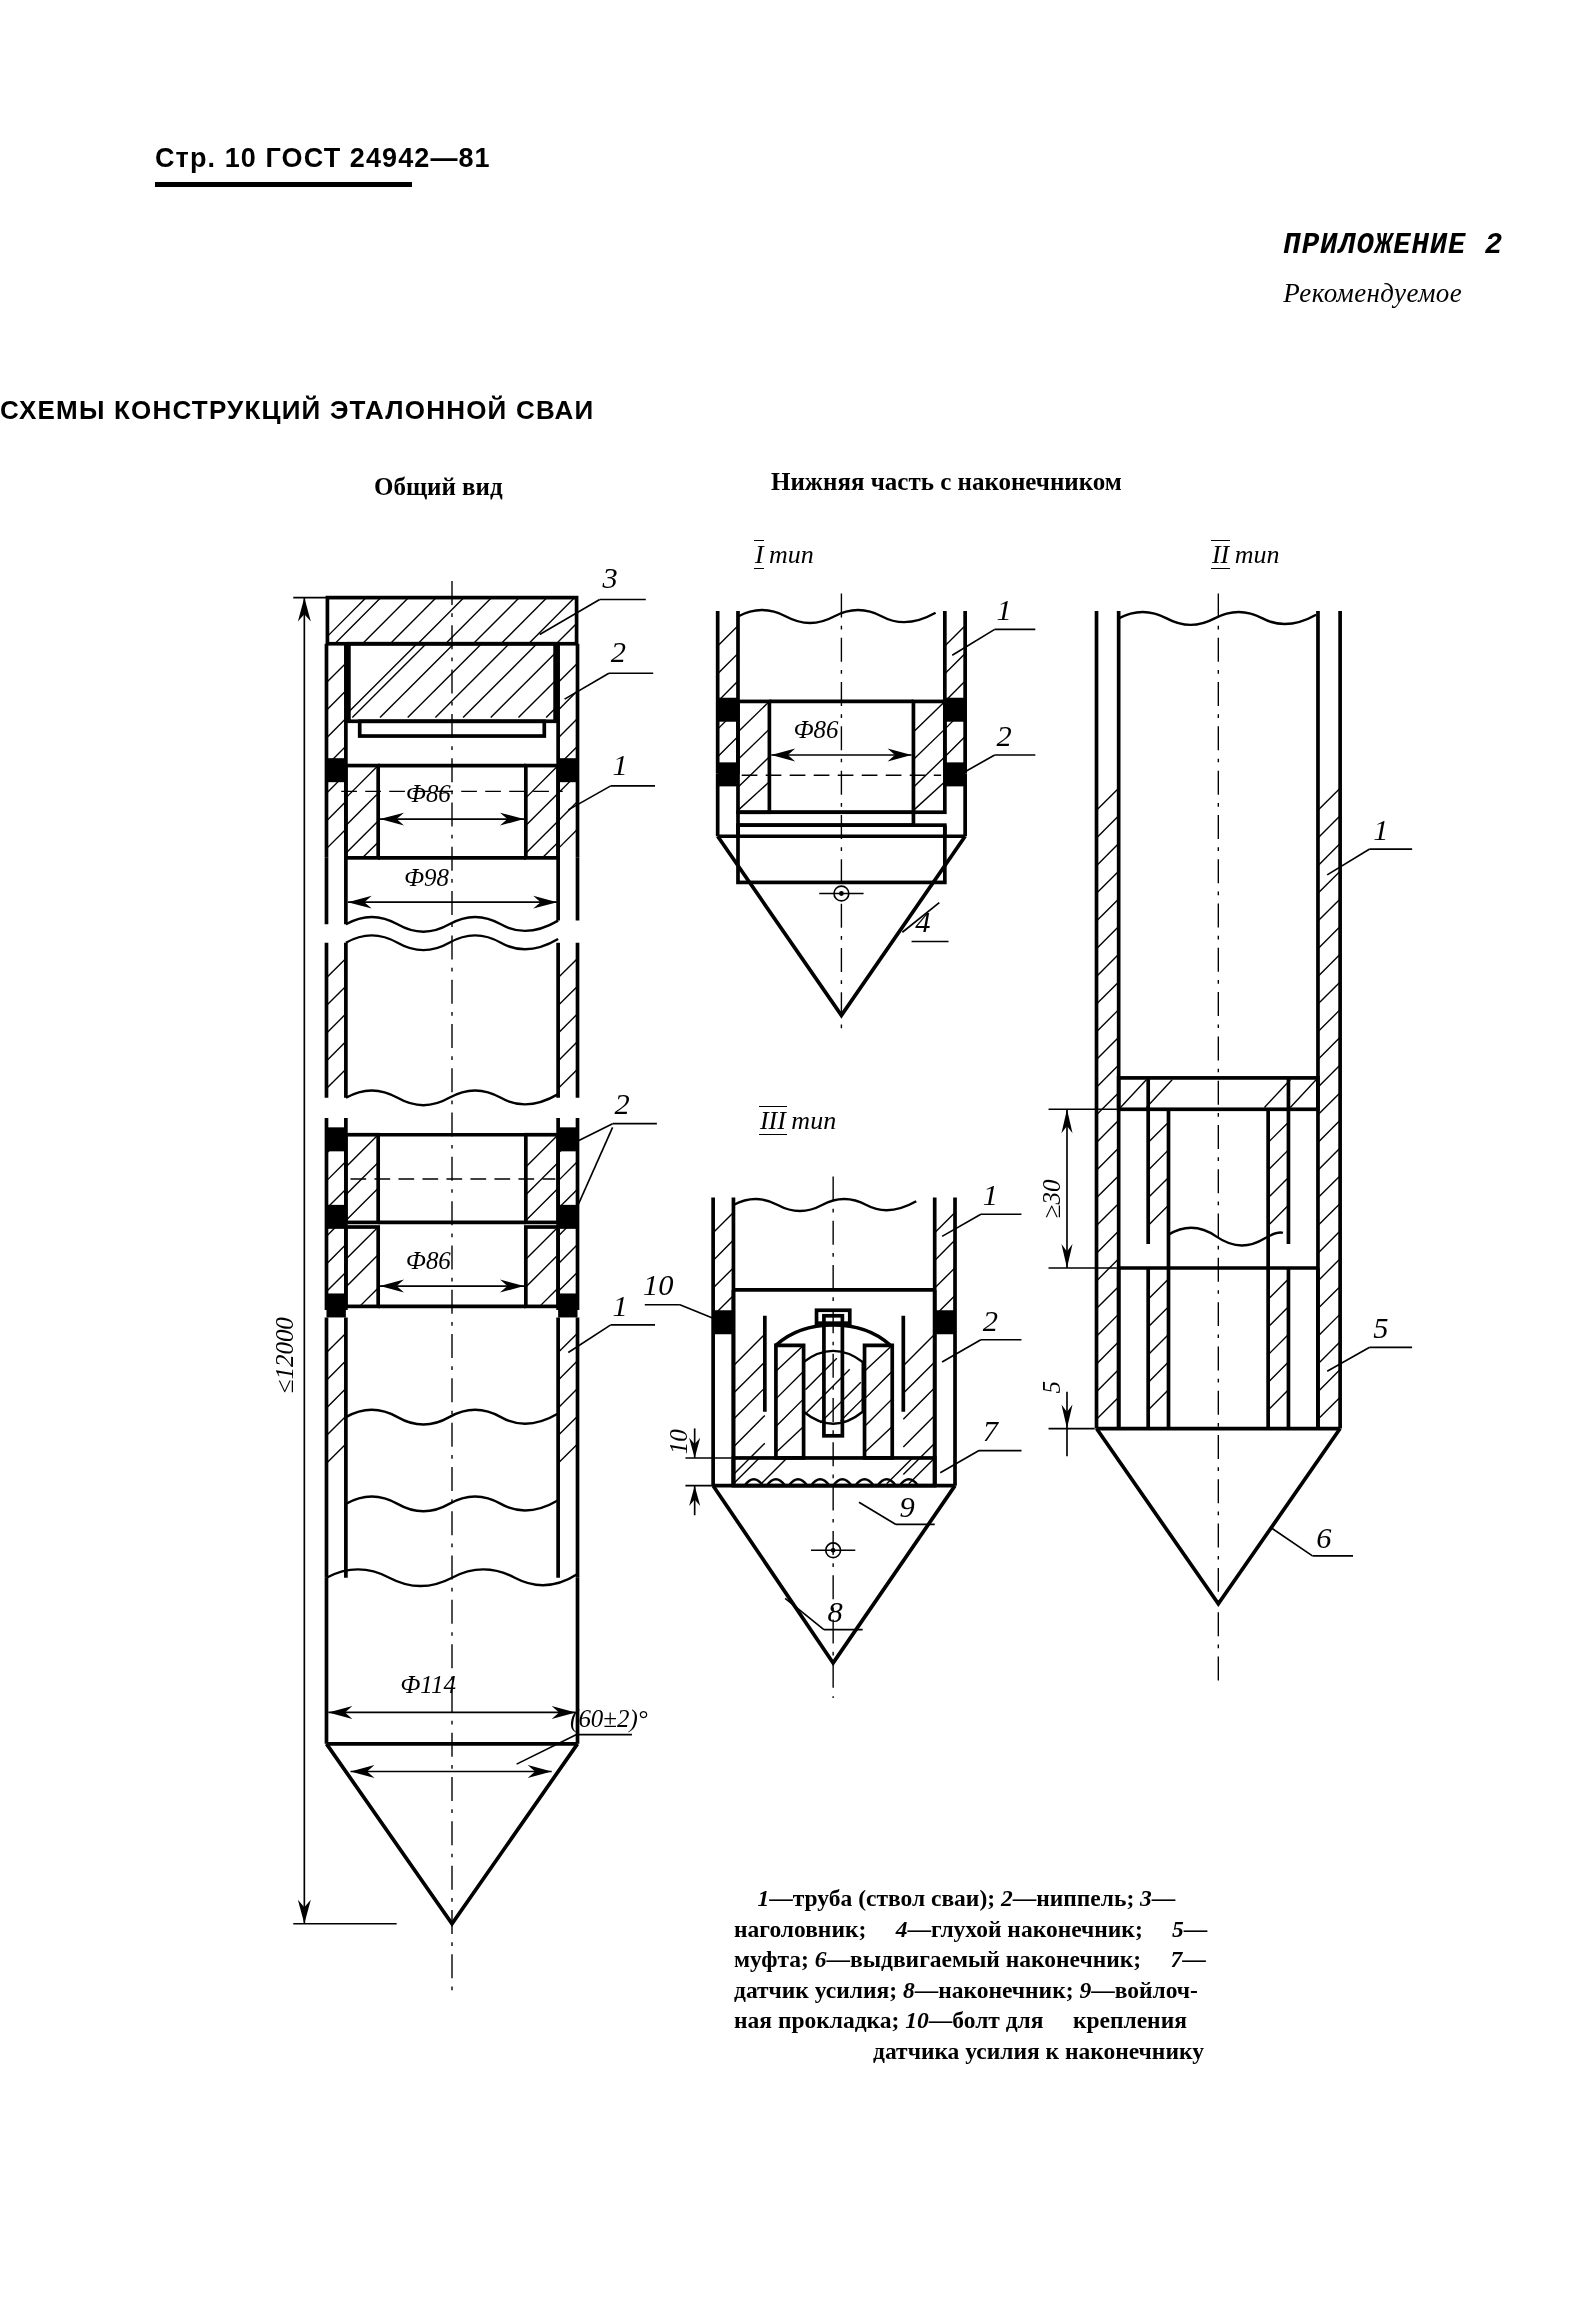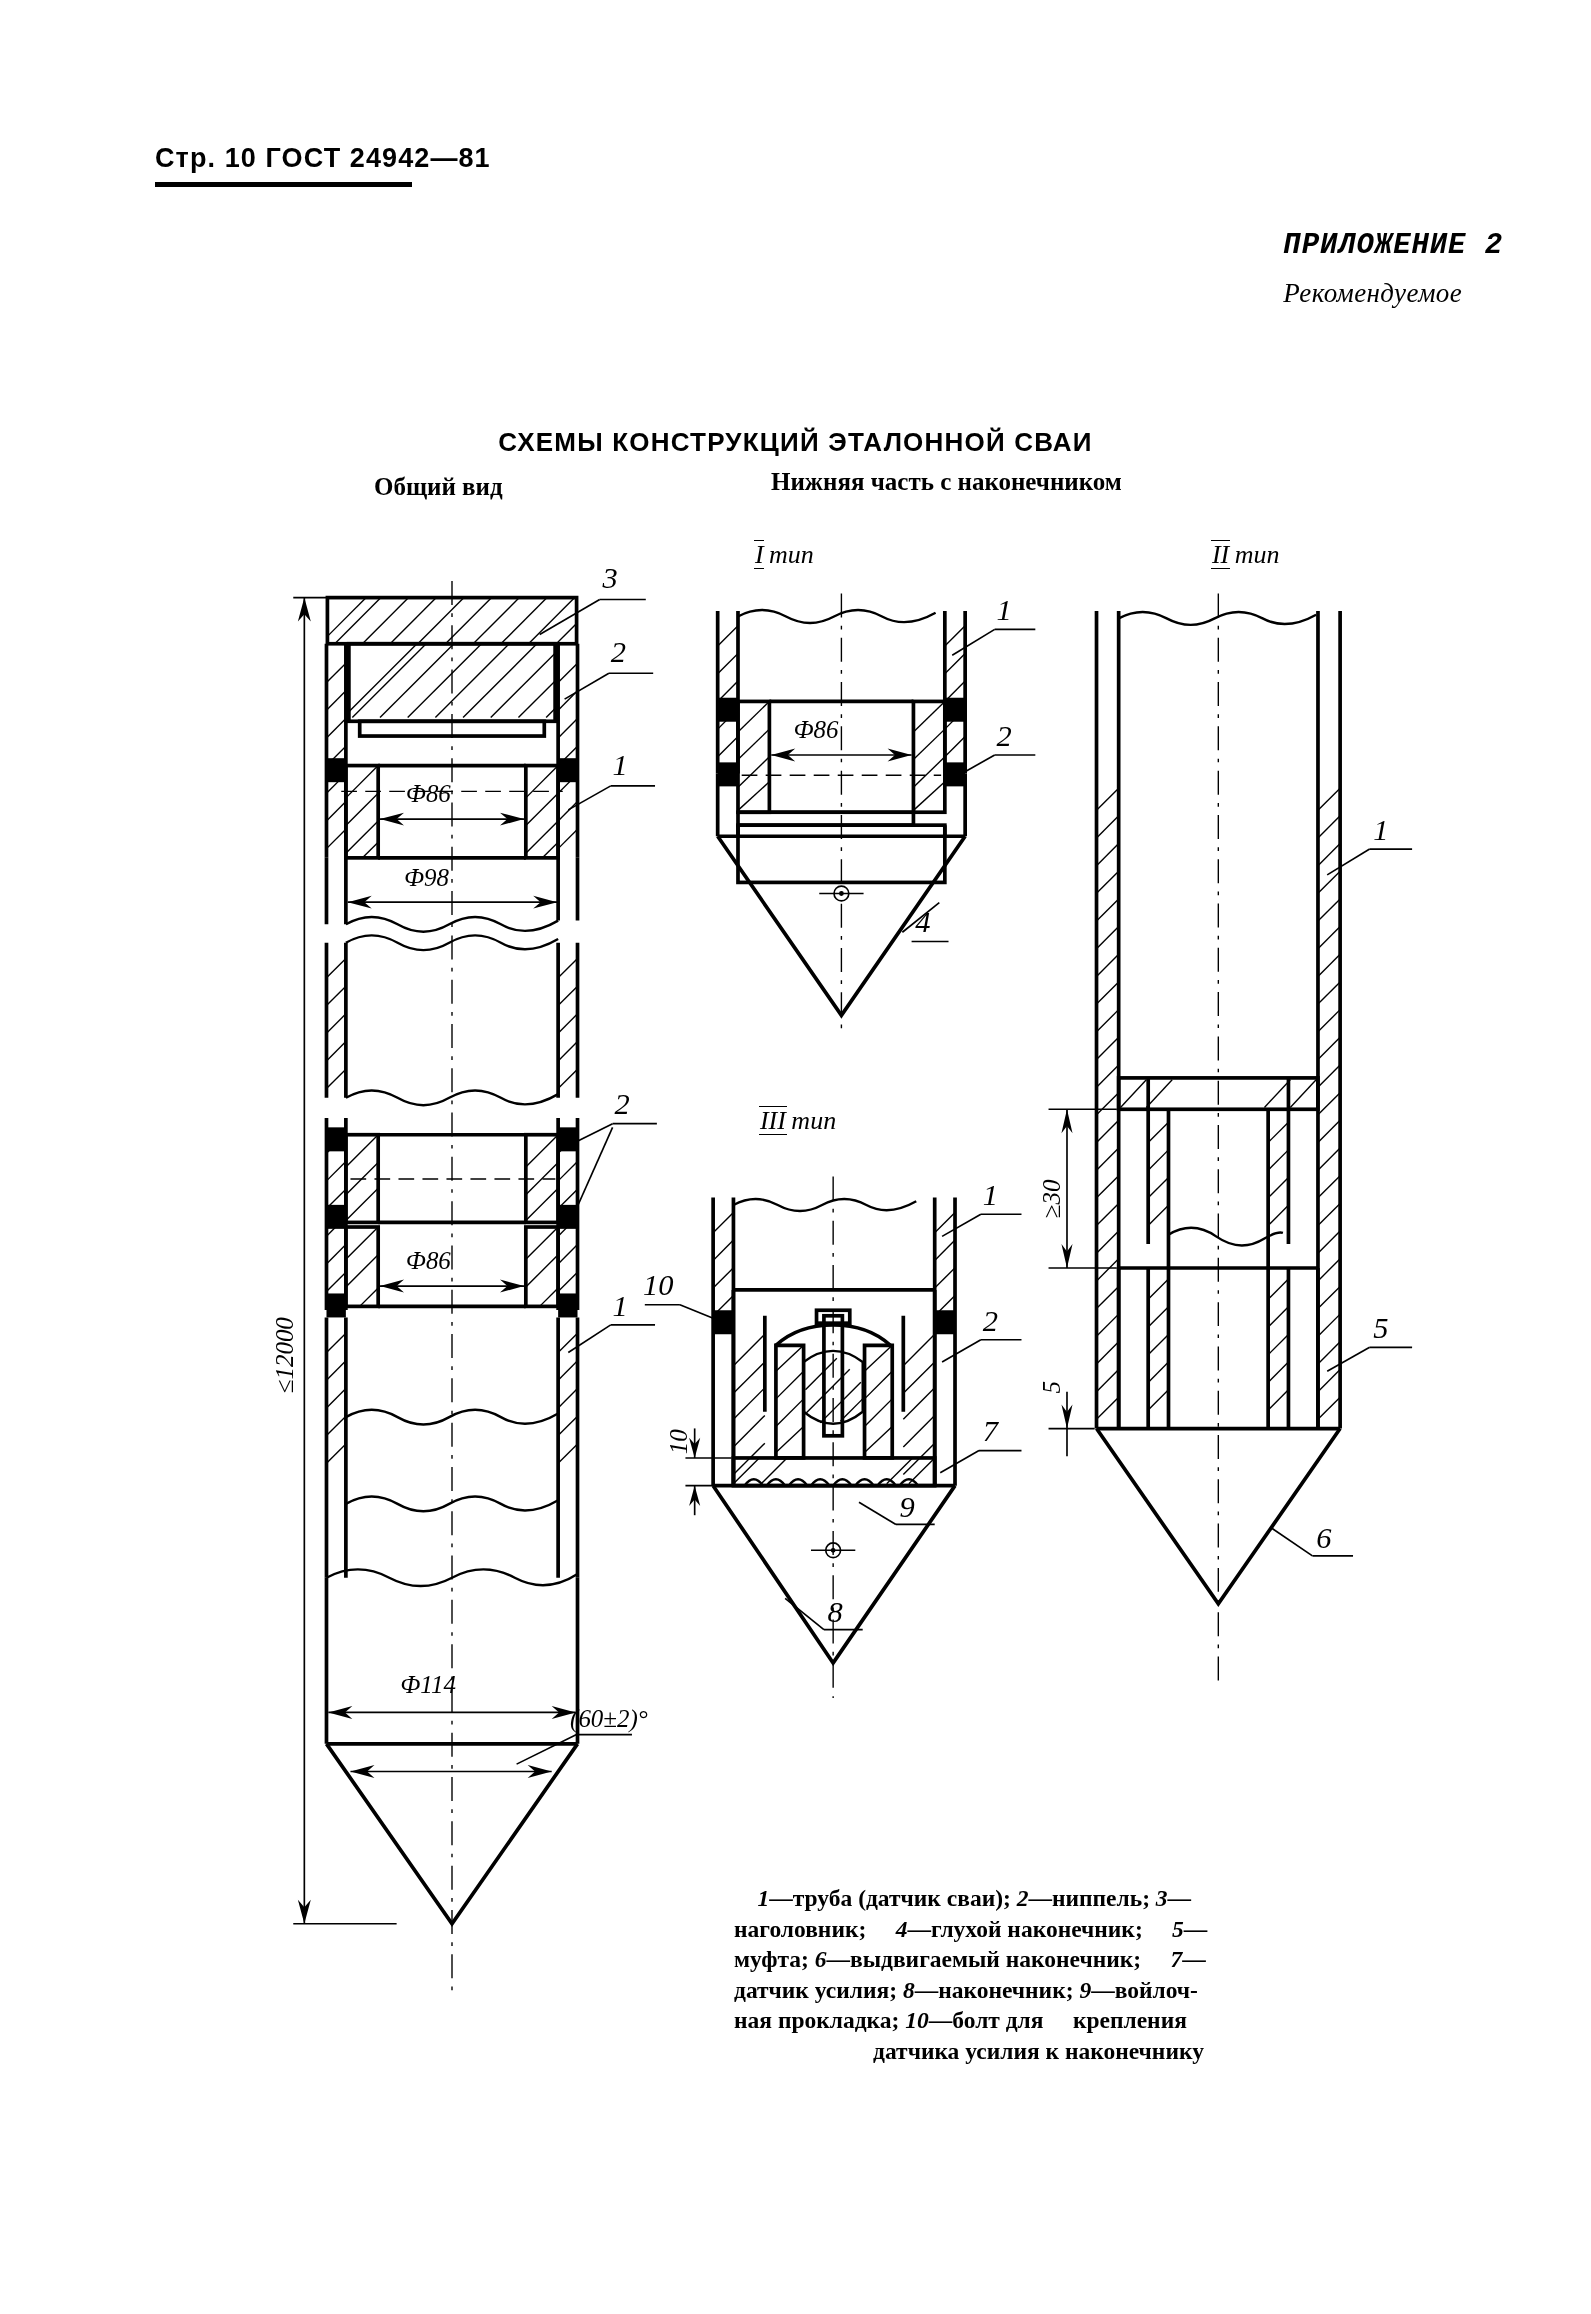--- a/index.html
+++ b/index.html
@@ -16,23 +16,23 @@
   #hdr .hrule{width:257px;height:4.6px;background:#000;margin-top:8.3px;}
 
   
   #appx{position:absolute;right:88px;top:229px;text-align:left;}
   #appx .a1{font-family:Liberation Mono, monospace;font-style:italic;font-weight:bold;
             font-size:29px;letter-spacing:0.9px;white-space:nowrap;}
   #appx .a2{font-family:"Liberation Serif",serif;font-style:italic;
             font-size:27px;margin-top:16px;letter-spacing:0.4px;white-space:nowrap;}
 
   
-  #maintitle{position:absolute;left:0;right:0;top:395px;text-align:center;
+  #maintitle{position:absolute;left:0;right:0;top:395px;text-align:left;
      font-family:"Liberation Sans",sans-serif;font-weight:bold;
-     font-size:26px;letter-spacing:1.2px;margin-top:32px;}
+     font-size:26px;letter-spacing:1.2px;}
 
   .subttl{position:absolute;font-family:"Liberation Serif",serif;font-weight:bold;
           font-size:25px;white-space:nowrap;}
   #sub-left{left:374px;top:473px;}
   #sub-right{left:771px;top:468px;}
 
   
   .romanttl{position:absolute;font-family:"Liberation Serif",serif;font-style:italic;
             font-size:26px;white-space:nowrap;}
   .romanttl .rn{border-top:1.8px solid #000;border-bottom:1.8px solid #000;
@@ -603,21 +603,21 @@
     <line class="ln thin" x1="308" y1="838" x2="354" y2="812"></line>
     <line class="ln thin" x1="354" y1="812" x2="400" y2="812"></line>
     <text class="leadnum" x="358" y="802">5</text>
     <line class="ln thin" x1="248" y1="1008" x2="292" y2="1038"></line>
     <line class="ln thin" x1="292" y1="1038" x2="336" y2="1038"></line>
     <text class="leadnum" x="296" y="1030">6</text>
   </svg>
 
   <div id="legend">
     <div>
-      　<i>1</i><span>—труба (датчик сваи); </span><i>2</i><span>—ниппель; </span><i>3</i><span>—</span>
+      　<i>1</i><span>—труба (ствол сваи); </span><i>2</i><span>—ниппель; </span><i>3</i><span>—</span>
     </div>
     <div>
       <span>наголовник;　 </span><i>4</i><span>—глухой наконечник;　 </span><i>5</i><span>—</span>
     </div>
     <div>
       <span>муфта; </span><i>6</i><span>—выдвигаемый наконечник;　 </span><i>7</i><span>—</span>
     </div>
     <div>
       <span>датчик усилия; </span><i>8</i><span>—наконечник; </span><i>9</i><span>—войлоч-</span>
     </div>

